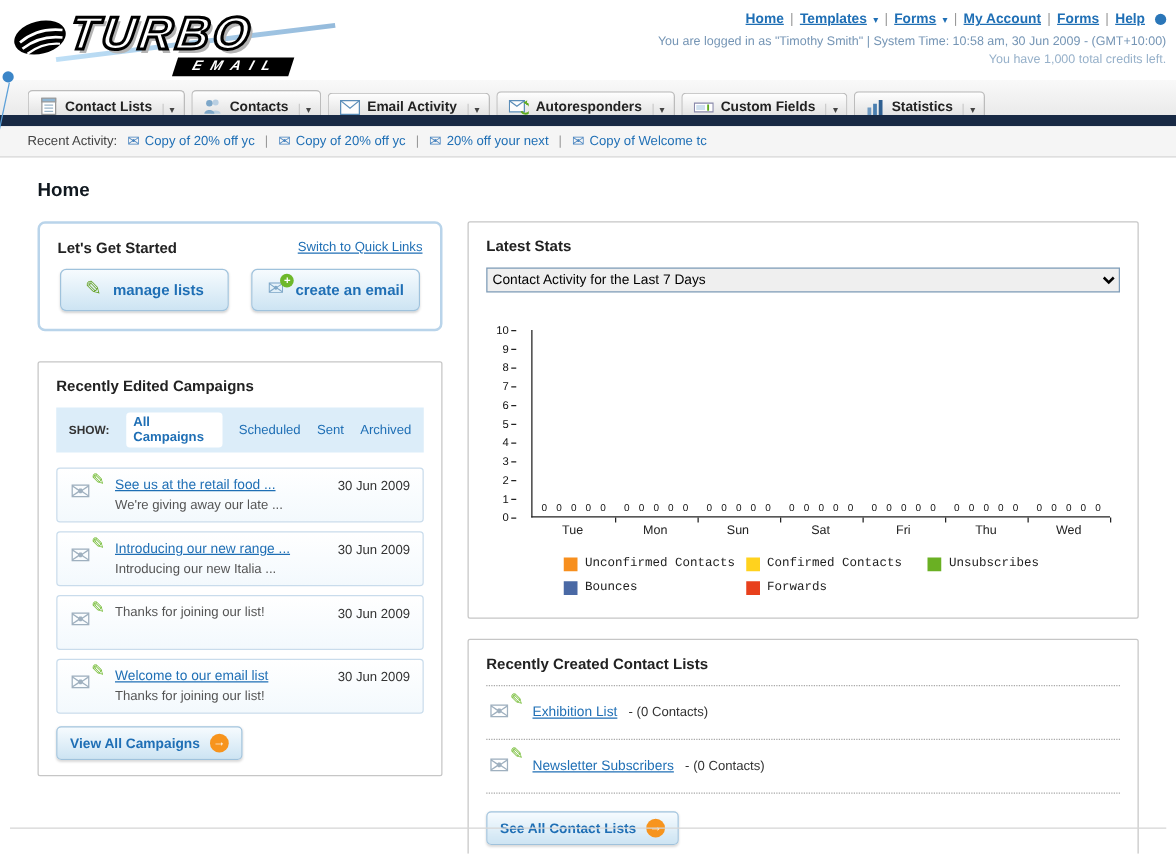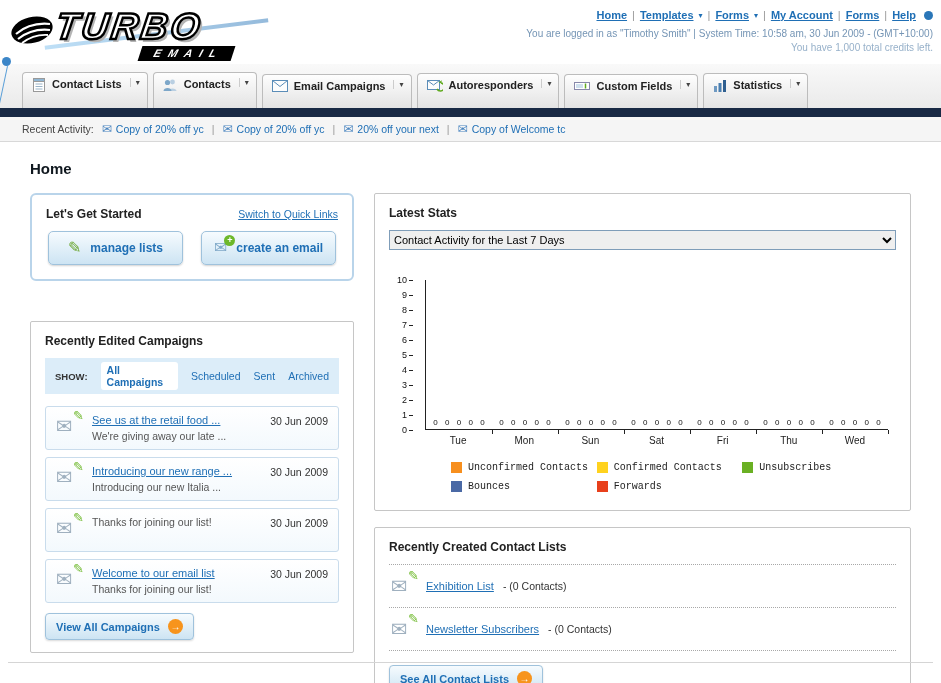--- a/index.html
+++ b/index.html
@@ -22,21 +22,21 @@
 .top-links{display:flex;align-items:center;justify-content:flex-end;gap:5px;font-size:11px;}
 .top-links a{color:#1f6fb5;text-decoration:underline;font-weight:bold;}
 .arrow-sm{color:#1f6fb5;font-size:8px;}
 .sep{color:#999;}
 .help-dot{width:9px;height:9px;border-radius:50%;background:#2a76b8;display:inline-block;margin-left:3px;}
 .login-info{margin-top:7px;font-size:10px;color:#7595b5;}
 .credits-info{margin-top:3px;font-size:10px;color:#97b1ca;}
 
 
 .navbar{display:flex;gap:5px;align-items:flex-end;background:linear-gradient(#f9f9f9,#eaeaea);padding:8px 0 0 22px;}
-.tab{display:flex;align-items:flex-start;gap:6px;background:linear-gradient(#fefefe,#e3e3e3);border:1px solid #bcbcbc;border-bottom:none;border-radius:4px 4px 0 0;padding:5px 7px 16px 9px;font-size:11px;font-weight:bold;color:#222;cursor:pointer;}
+.tab{display:flex;align-items:flex-end;gap:6px;background:linear-gradient(#fefefe,#e3e3e3);border:1px solid #bcbcbc;border-bottom:none;border-radius:4px 4px 0 0;padding:5px 7px 0 9px;font-size:11px;font-weight:bold;color:#222;cursor:pointer;}
 .tab-icon{display:flex;align-items:center;}
 .tab-arrow{font-size:8px;color:#444;border-left:1px solid #ccc;padding-left:5px;margin-left:2px;}
 .nav-underline{height:9px;background:#182944;}
 
 
 .activity-bar{display:flex;align-items:center;gap:8px;background:#f5f5f5;border-bottom:1px solid #d8d8d8;padding:5px 10px 5px 22px;font-size:10.5px;}
 .activity-label{color:#444;}
 .activity-item{display:flex;align-items:center;gap:4px;}
 .mini-env{color:#4a85c0;font-style:normal;font-size:12px;}
 .activity-link{color:#1f6fb5;}
@@ -52,21 +52,21 @@
 .get-started{border:2px solid #b9d4ea;border-radius:6px;}
 .panel-head{display:flex;justify-content:space-between;align-items:center;margin-bottom:10px;}
 .panel-head h2{margin:0;}
 .blue-link{color:#1f6fb5;font-size:10.5px;text-decoration:underline;}
 .gs-buttons{display:flex;gap:18px;padding:0 2px 2px 2px;}
 .big-btn{flex:1;display:flex;align-items:center;justify-content:center;gap:9px;background:linear-gradient(#f6fbfe,#cde4f3);border:1px solid #9fc2dc;border-radius:5px;padding:8px 6px;font-weight:bold;color:#1f6fb5;font-size:12px;box-shadow:0 1px 2px rgba(0,0,0,.18);}
 .btn-icon{font-style:normal;font-size:16px;color:#6aa52f;line-height:1;}
 .env-plus{color:#7fa8c8;position:relative;}
 .env-plus .plus{position:absolute;right:-8px;top:-5px;background:#6db82a;color:#fff;font-size:9px;width:11px;height:11px;line-height:11px;border-radius:50%;font-style:normal;font-weight:bold;text-align:center;}
 
-.campaigns-panel{margin-top:40px;}
+.campaigns-panel{margin-top:24px;}
 .filter-bar{display:flex;align-items:center;gap:13px;background:#dcedf9;padding:4px 10px;margin-bottom:12px;font-size:10.5px;}
 .show-label{font-weight:bold;color:#333;font-size:9.5px;}
 .filter{color:#1f6fb5;}
 .filter.active{background:#fff;padding:2px 6px;border-radius:3px;font-weight:bold;}
 .campaign-row{display:flex;align-items:flex-start;gap:10px;border:1px solid #c9dcec;border-radius:3px;background:linear-gradient(#ffffff,#f3f9fd);padding:7px 10px;margin-bottom:7px;min-height:44px;}
 .campaign-icon{position:relative;width:26px;height:24px;flex:none;}
 .campaign-icon .env{position:absolute;left:0;top:2px;font-style:normal;font-size:20px;color:#9fb0bf;line-height:1;}
 .campaign-icon .pen{position:absolute;right:-2px;top:-5px;font-style:normal;font-size:13px;color:#6db82a;line-height:1;}
 .campaign-text{flex:1;}
 .campaign-title{display:block;color:#1f6fb5;font-size:11px;text-decoration:underline;margin-bottom:4px;}
@@ -173,21 +173,21 @@
       <span class="tab-label">Contacts</span>
       <span class="tab-arrow">▾</span>
     </div>
     <div class="tab">
       <span class="tab-icon">
           <svg width="16" height="12" viewBox="0 0 16 12">
             <rect x="0.5" y="0.5" width="15" height="11" fill="#fdfdfd" stroke="#5b8db8"></rect>
             <path d="M0.5 0.5 L8 6.5 L15.5 0.5" fill="none" stroke="#5b8db8"></path>
           </svg>
         </span>
-      <span class="tab-label">Email Campaigns</span>
+      <span class="tab-label">Email Activity</span>
       <span class="tab-arrow">▾</span>
     </div>
     <div class="tab">
       <span class="tab-icon">
           <svg width="16" height="13" viewBox="0 0 16 13">
             <rect x="0.5" y="1.5" width="12" height="9" fill="#fdfdfd" stroke="#5b8db8"></rect>
             <path d="M0.5 1.5 L6.5 6 L12.5 1.5" fill="none" stroke="#5b8db8"></path>
             <path d="M10 10 a4 4 0 1 0 4 -6" fill="none" stroke="#5faa1e" stroke-width="1.6"></path>
             <path d="M14.8 1.2 L14.3 4.6 L11.6 3.2 Z" fill="#5faa1e"></path>
           </svg>

